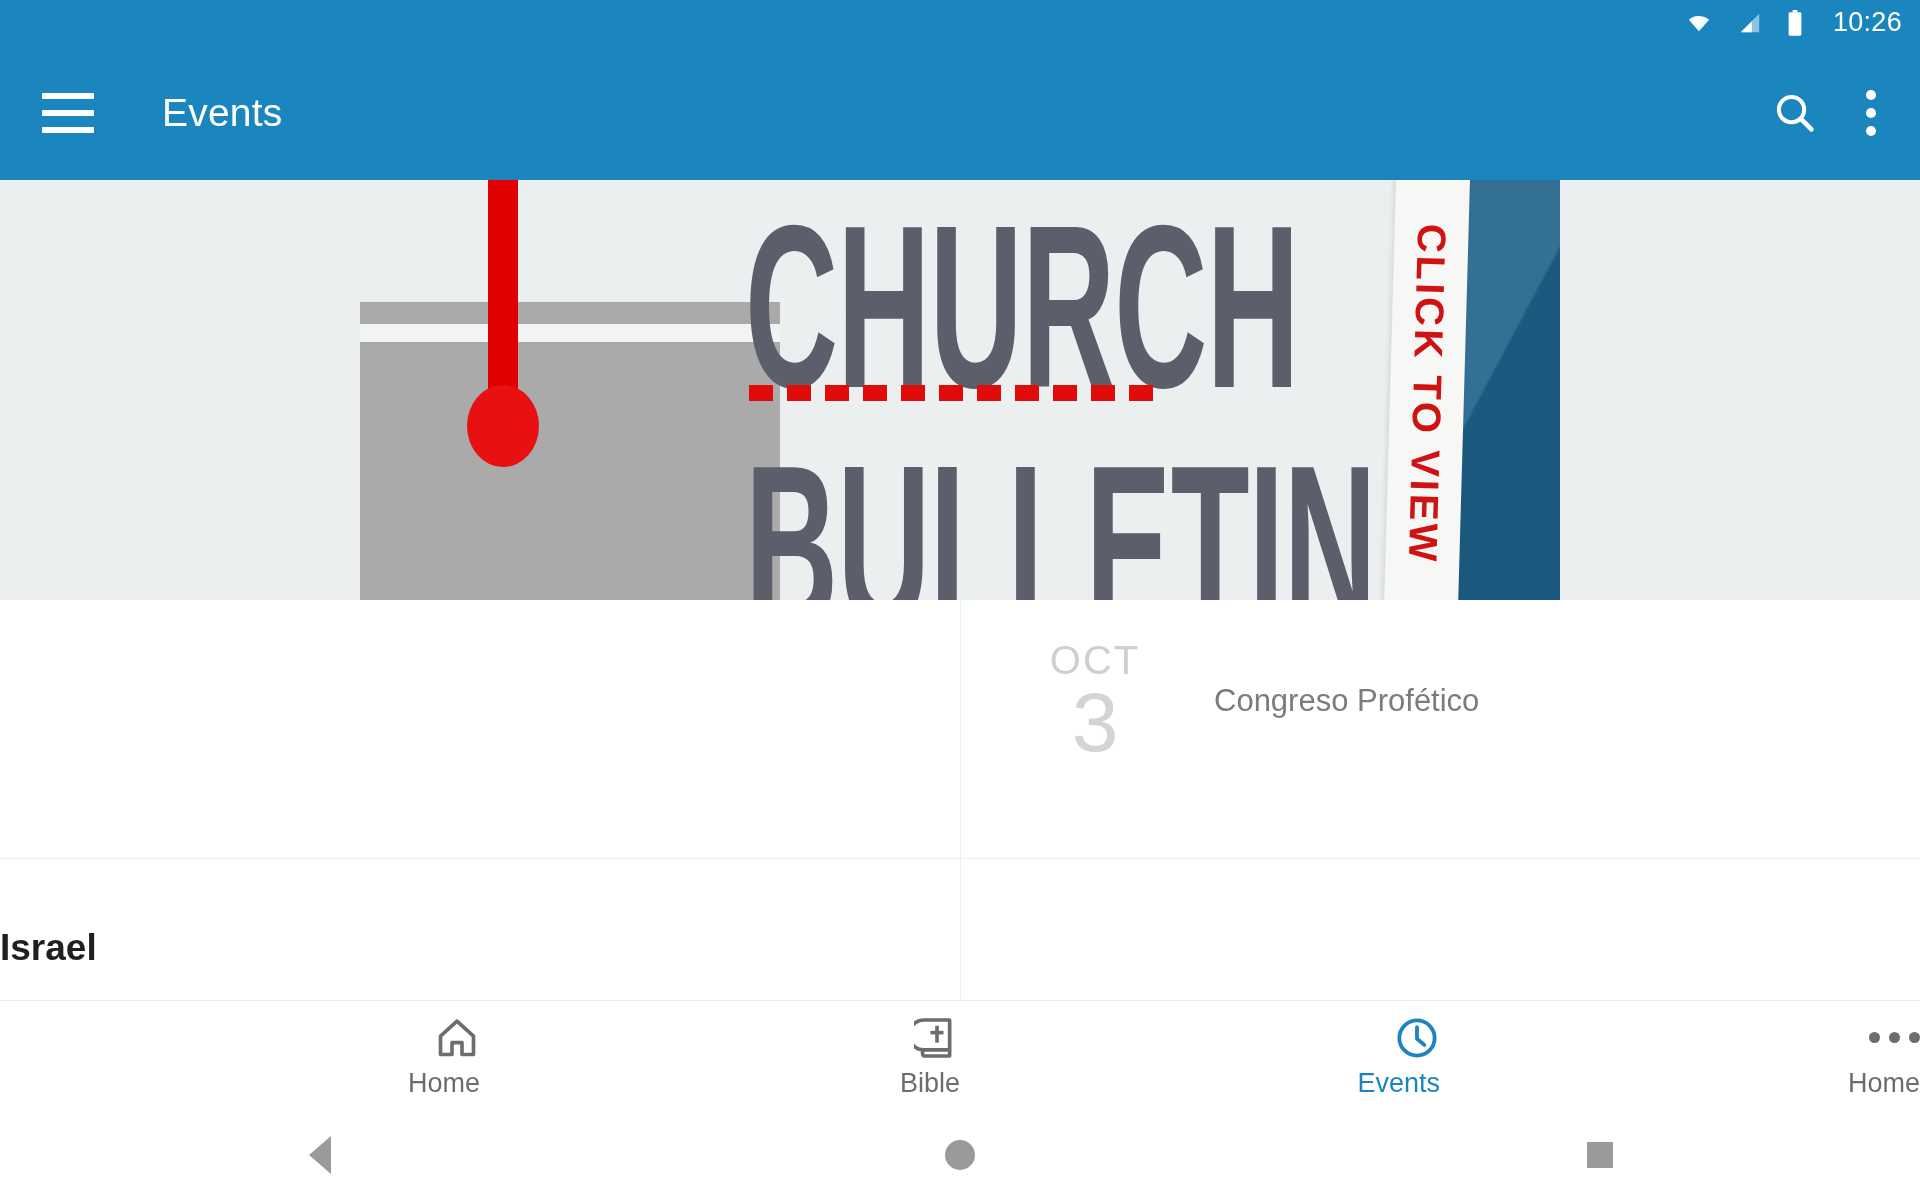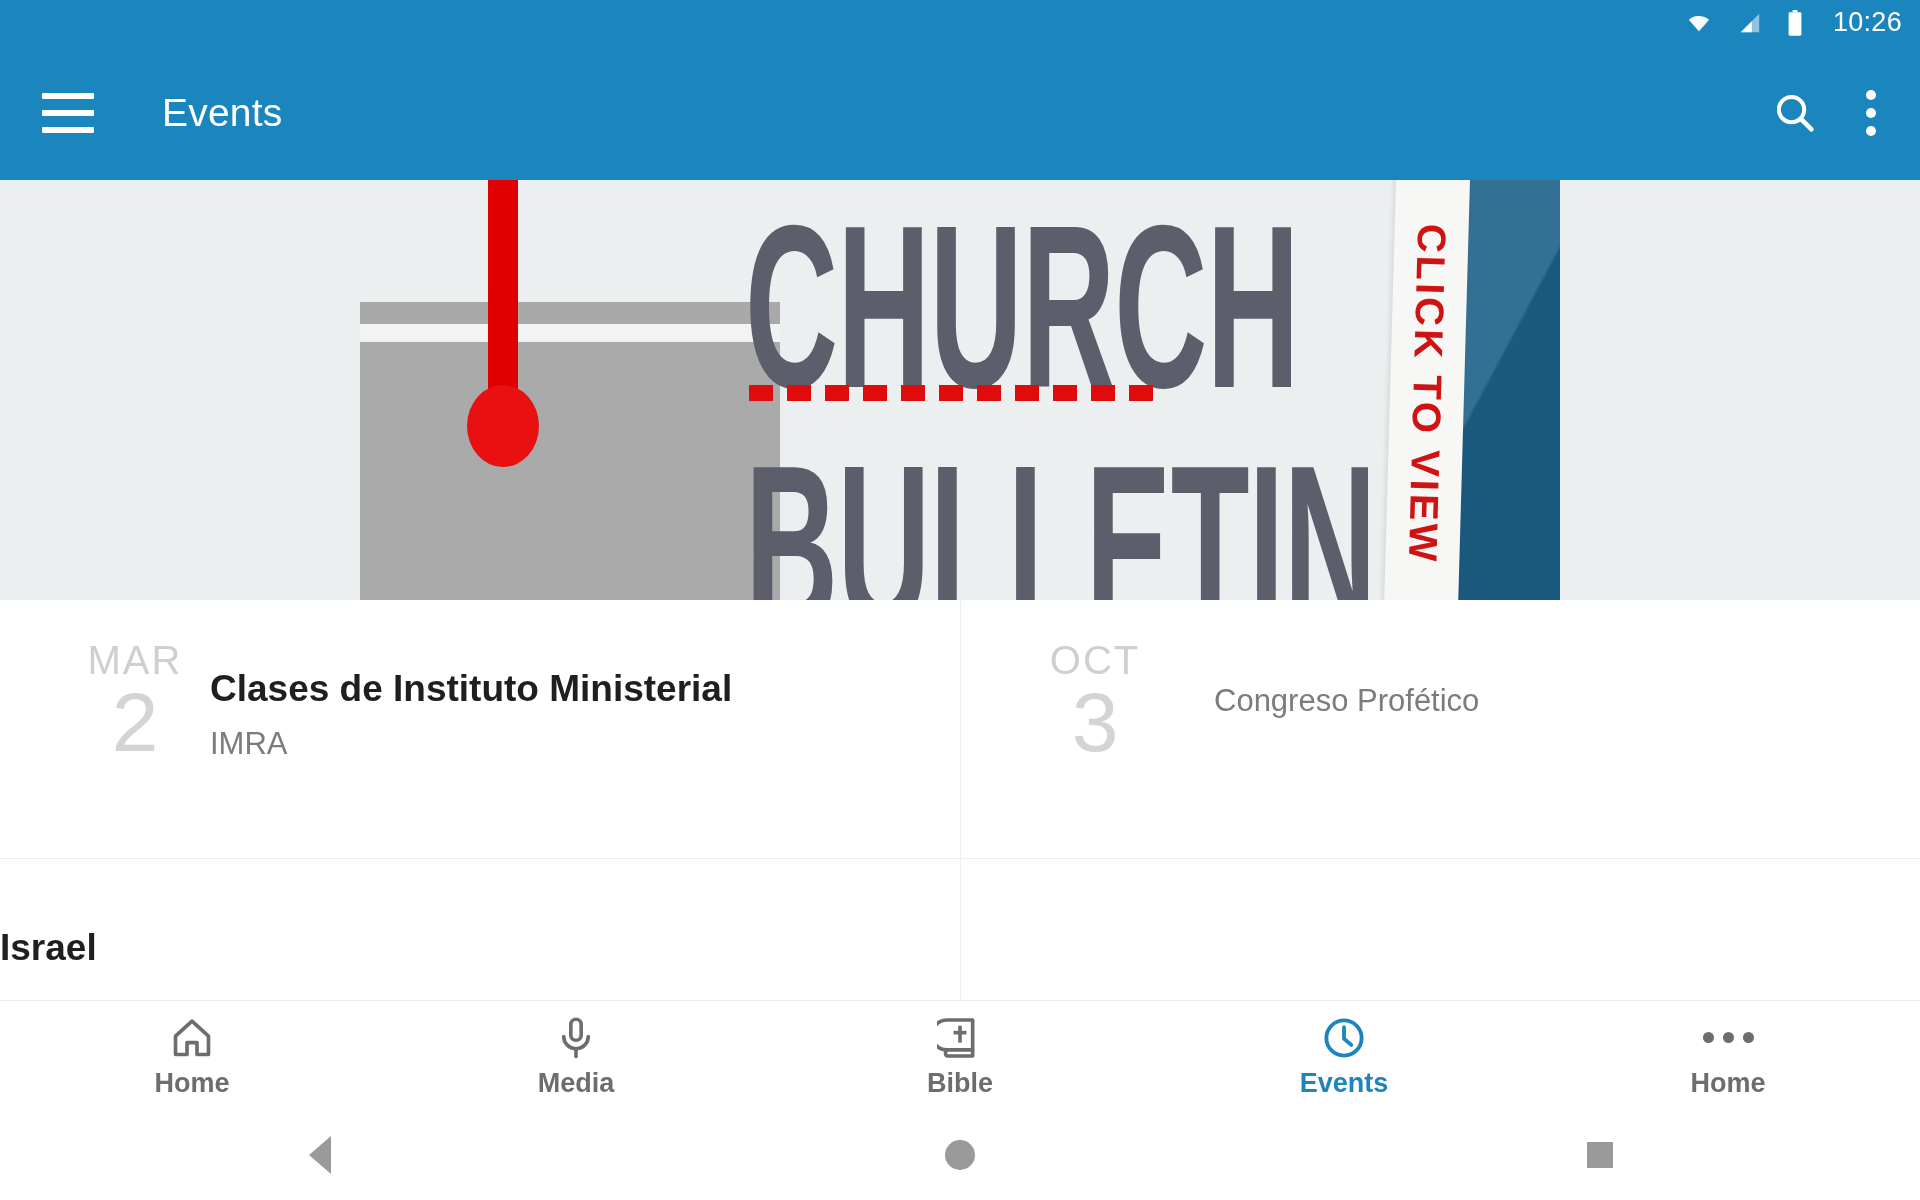--- a/index.html
+++ b/index.html
@@ -189,22 +189,22 @@
 
   
   .tab-bar {
     position: absolute; left: 0; top: 1000px;
     width: 1920px; height: 110px;
     background: #ffffff;
     border-top: 1px solid #ededed;
     display: flex; align-items: center;
   }
   .tab-item {
-    flex: 1; display: flex; flex-direction: column; align-items: center;
-    gap: 9px; cursor: pointer; font-weight: bold;
+    flex: 1; display: flex; flex-direction: column; align-items: flex-end;
+    gap: 9px; cursor: pointer;
   }
   .tab-icon { width: 46px; height: 46px; display: block; }
   .tab-label { font-size: 27px; color: #6d6d6d; line-height: 1; }
   .tab-item.active .tab-label { color: #1f84bd; }
   .dots-icon { display: flex; gap: 9px; height: 46px; align-items: center; }
   .dots-icon i {
     width: 11px; height: 11px; border-radius: 50%; background: #6d6d6d; display: block;
   }
 
   
@@ -302,30 +302,20 @@
     <div class="click-strip">
       <span class="click-strip-text">CLICK TO VIEW</span>
     </div>
   </div>
 </div>
 
 <div class="events-grid">
   <div class="grid-vline"></div>
   <div class="grid-hline"></div>
 
-  <div class="event-cell c0">
-    <div class="event-date">
-      <div class="event-month">MAR</div>
-      <div class="event-day">2</div>
-    </div>
-    <div class="event-text">
-      <div class="event-title">Clases de Instituto Ministerial</div>
-      <div class="event-sub">IMRA</div>
-    </div>
-  </div>
 
   <div class="event-cell c1">
     <div class="event-date">
       <div class="event-month">OCT</div>
       <div class="event-day">3</div>
     </div>
     <div class="event-text">
       <div class="event-sub">Congreso Profético</div>
     </div>
   </div>
@@ -340,28 +330,20 @@
 
 <div class="tab-bar">
 
   <div class="tab-item">
     <svg class="tab-icon" viewBox="0 0 24 24">
       <path d="M3.4 11 L12 3.2 L20.6 11 L20.6 20.6 L14.6 20.6 L14.6 14.4 L9.4 14.4 L9.4 20.6 L3.4 20.6 Z" fill="none" stroke="#6d6d6d" stroke-width="1.9" stroke-linejoin="round"></path>
     </svg>
     <span class="tab-label">Home</span>
   </div>
 
-  <div class="tab-item">
-    <svg class="tab-icon" viewBox="0 0 24 24">
-      <rect x="9.3" y="2.2" width="5.4" height="11" rx="2.7" fill="none" stroke="#6d6d6d" stroke-width="1.9"></rect>
-      <path d="M5.6 11.2 A6.4 6.4 0 0 0 18.4 11.2" fill="none" stroke="#6d6d6d" stroke-width="1.9" stroke-linecap="round"></path>
-      <line x1="12" y1="17.6" x2="12" y2="21.6" stroke="#6d6d6d" stroke-width="1.9" stroke-linecap="round"></line>
-    </svg>
-    <span class="tab-label">Media</span>
-  </div>
 
   <div class="tab-item">
     <svg class="tab-icon" viewBox="0 0 24 24">
       <path d="M5.2 2.6 L18.6 2.6 L18.6 18.2 L5.2 18.2 A2 2 0 0 1 5.2 2.6 Z" fill="none" stroke="#6d6d6d" stroke-width="1.9" stroke-linejoin="round"></path>
       <path d="M5.2 18.2 A2 2 0 0 0 5.2 21.4 L18.6 21.4 L18.6 18.2" fill="none" stroke="#6d6d6d" stroke-width="1.9" stroke-linejoin="round"></path>
       <line x1="12" y1="5.6" x2="12" y2="14.4" stroke="#6d6d6d" stroke-width="1.9"></line>
       <line x1="8.6" y1="9.2" x2="15.4" y2="9.2" stroke="#6d6d6d" stroke-width="1.9"></line>
     </svg>
     <span class="tab-label">Bible</span>
   </div>

